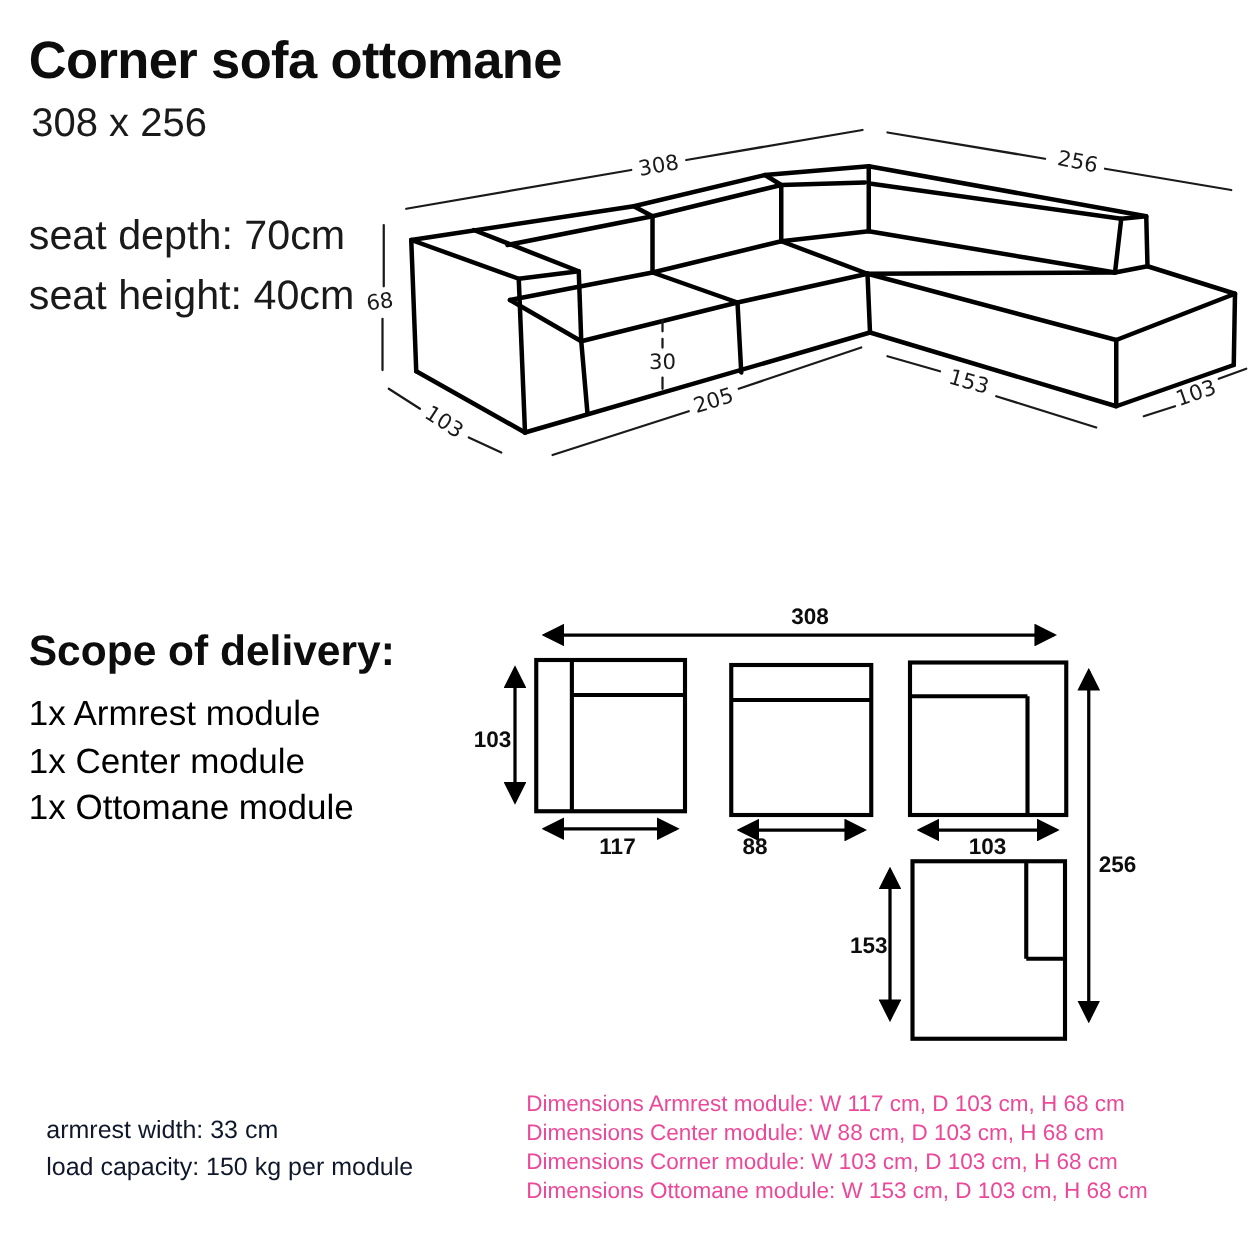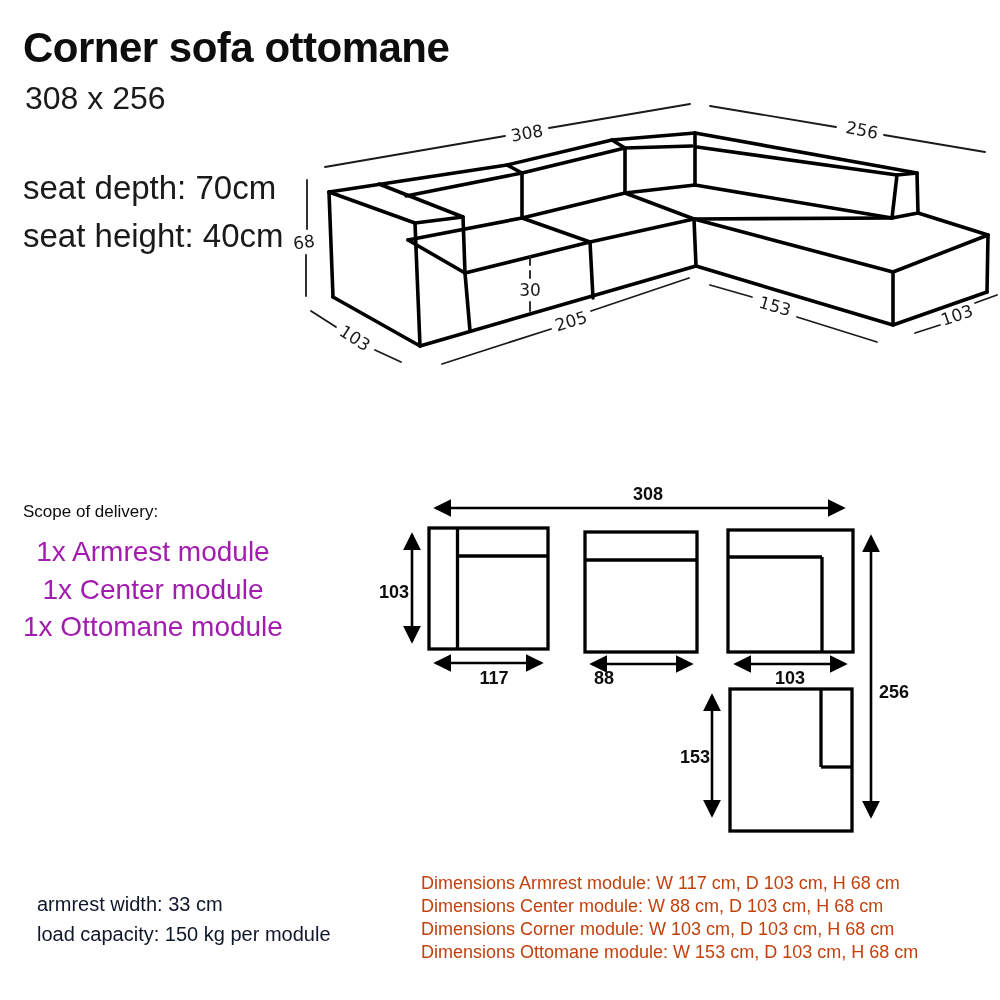--- a/index.html
+++ b/index.html
@@ -3,24 +3,24 @@
 <meta charset="utf-8">
 <style>
   html,body{margin:0;padding:0;background:#fff;}
   #canvas{position:relative;width:1000px;height:1000px;background:#ffffff;overflow:hidden;
           font-family:"Liberation Sans",sans-serif;color:#111;}
   #drawing{position:absolute;left:0;top:0;}
   .abs{position:absolute;white-space:nowrap;}
   .title{font-size:42px;font-weight:bold;letter-spacing:-0.5px;color:#0d0d0d;}
   .subtitle{font-size:32px;color:#1a1a1a;}
   .specs{font-size:33px;line-height:48px;color:#1a1a1a;}
-  .scope-heading{font-size:17px;font-weight:normal;color:#0d0d0d;margin-bottom:11px;}
-  .scope-items{font-size:28px;line-height:37.5px;color:#a21caf;text-align:center;}
+  .scope-heading{font-size:34px;font-weight:bold;color:#0d0d0d;margin-bottom:11px;}
+  .scope-items{font-size:28px;line-height:37.5px;color:#000000;}
   .notes{font-size:20px;line-height:29.5px;color:#0f172a;}
-  .dims-list{font-size:18px;line-height:23px;color:#c2410c;}
+  .dims-list{font-size:18px;line-height:23px;color:#ec4899;}
   .iso-label{font-family:"DejaVu Sans",sans-serif;font-size:17px;color:#1a1a1a;
              transform:translate(-50%,-50%);}
   .tv-label{font-size:18px;font-weight:bold;color:#0d0d0d;transform:translate(-50%,-50%);}
 </style>
 </head>
 <body>
 
 <div id="canvas">
 
   <svg id="drawing" width="1000" height="1000" viewBox="0 0 1000 1000">

